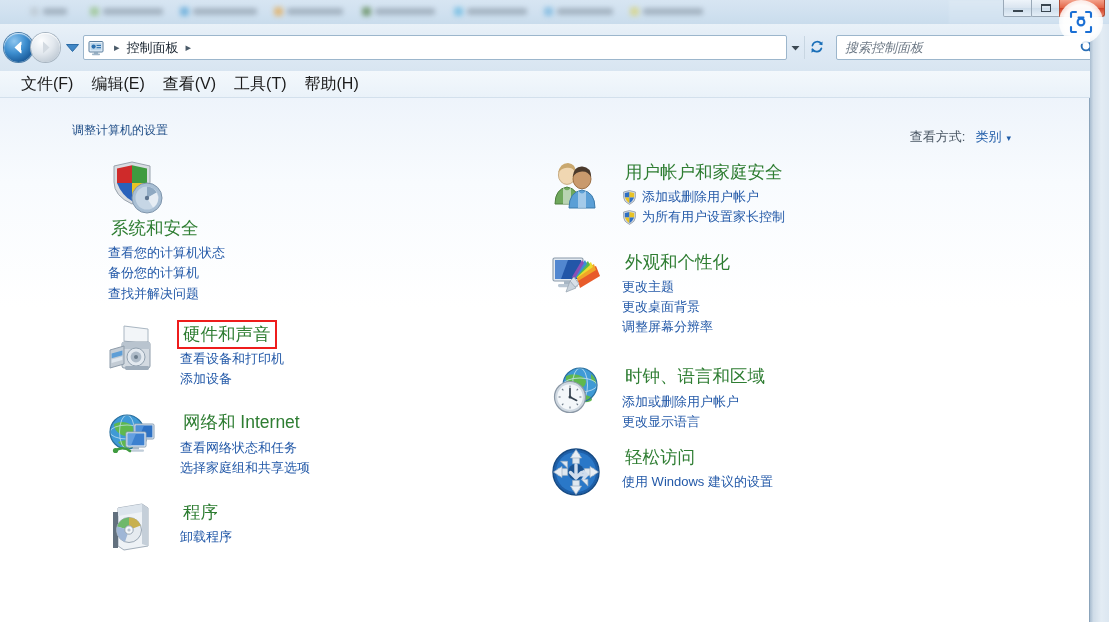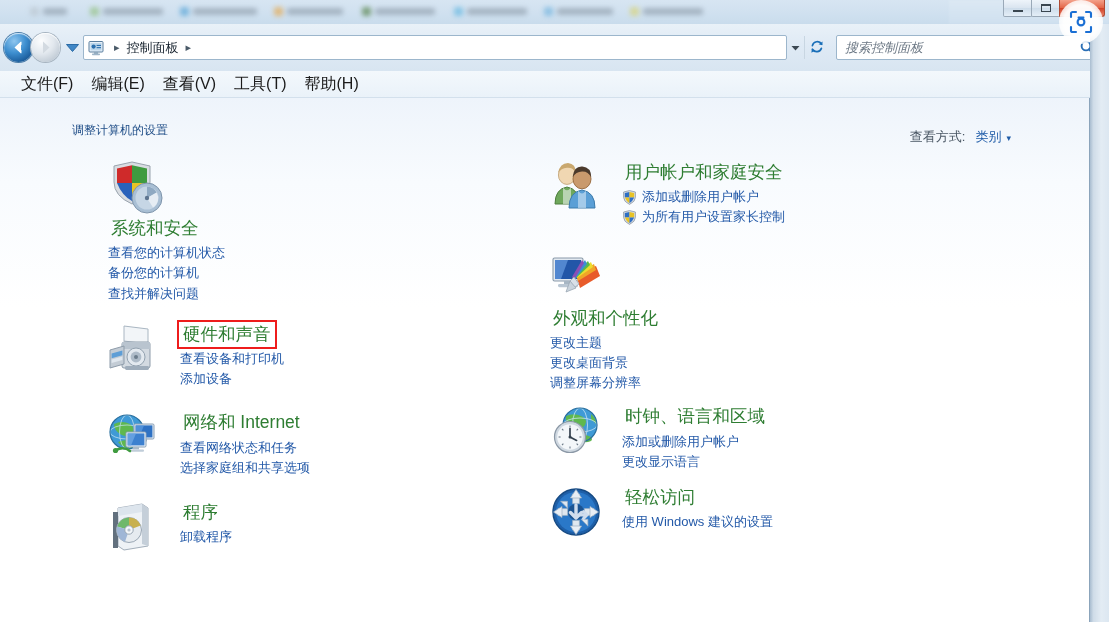--- a/index.html
+++ b/index.html
@@ -265,21 +265,21 @@
     align-items: center;
     white-space: nowrap;
   }
   .shield-badge { width: 15px; height: 15px; margin-right: 5px; flex: 0 0 auto; }
 
   
   .col.left  .cat:nth-child(1) { margin-bottom: 18px; flex-direction: column; }
   .col.left  .cat:nth-child(2) { margin-bottom: 21px; }
   .col.left  .cat:nth-child(3) { margin-bottom: 22px; }
   .col.right .cat:nth-child(1) { margin-bottom: 22px; }
-  .col.right .cat:nth-child(2) { margin-bottom: 11px; flex-direction: column; }
+  .col.right .cat:nth-child(2) { margin-bottom: 27px; }
   .col.right .cat:nth-child(3) { margin-bottom: 13px; }
 
   .win-edge-right {
     position: absolute;
     left: 1090px; top: 24px;
     width: 19px; height: 598px;
     background: linear-gradient(to right, #a9bdd0 0%, #cfdce8 18%, #e3ecf4 60%, #dce7f1 100%);
     filter: blur(0.4px);
   }
 </style>

